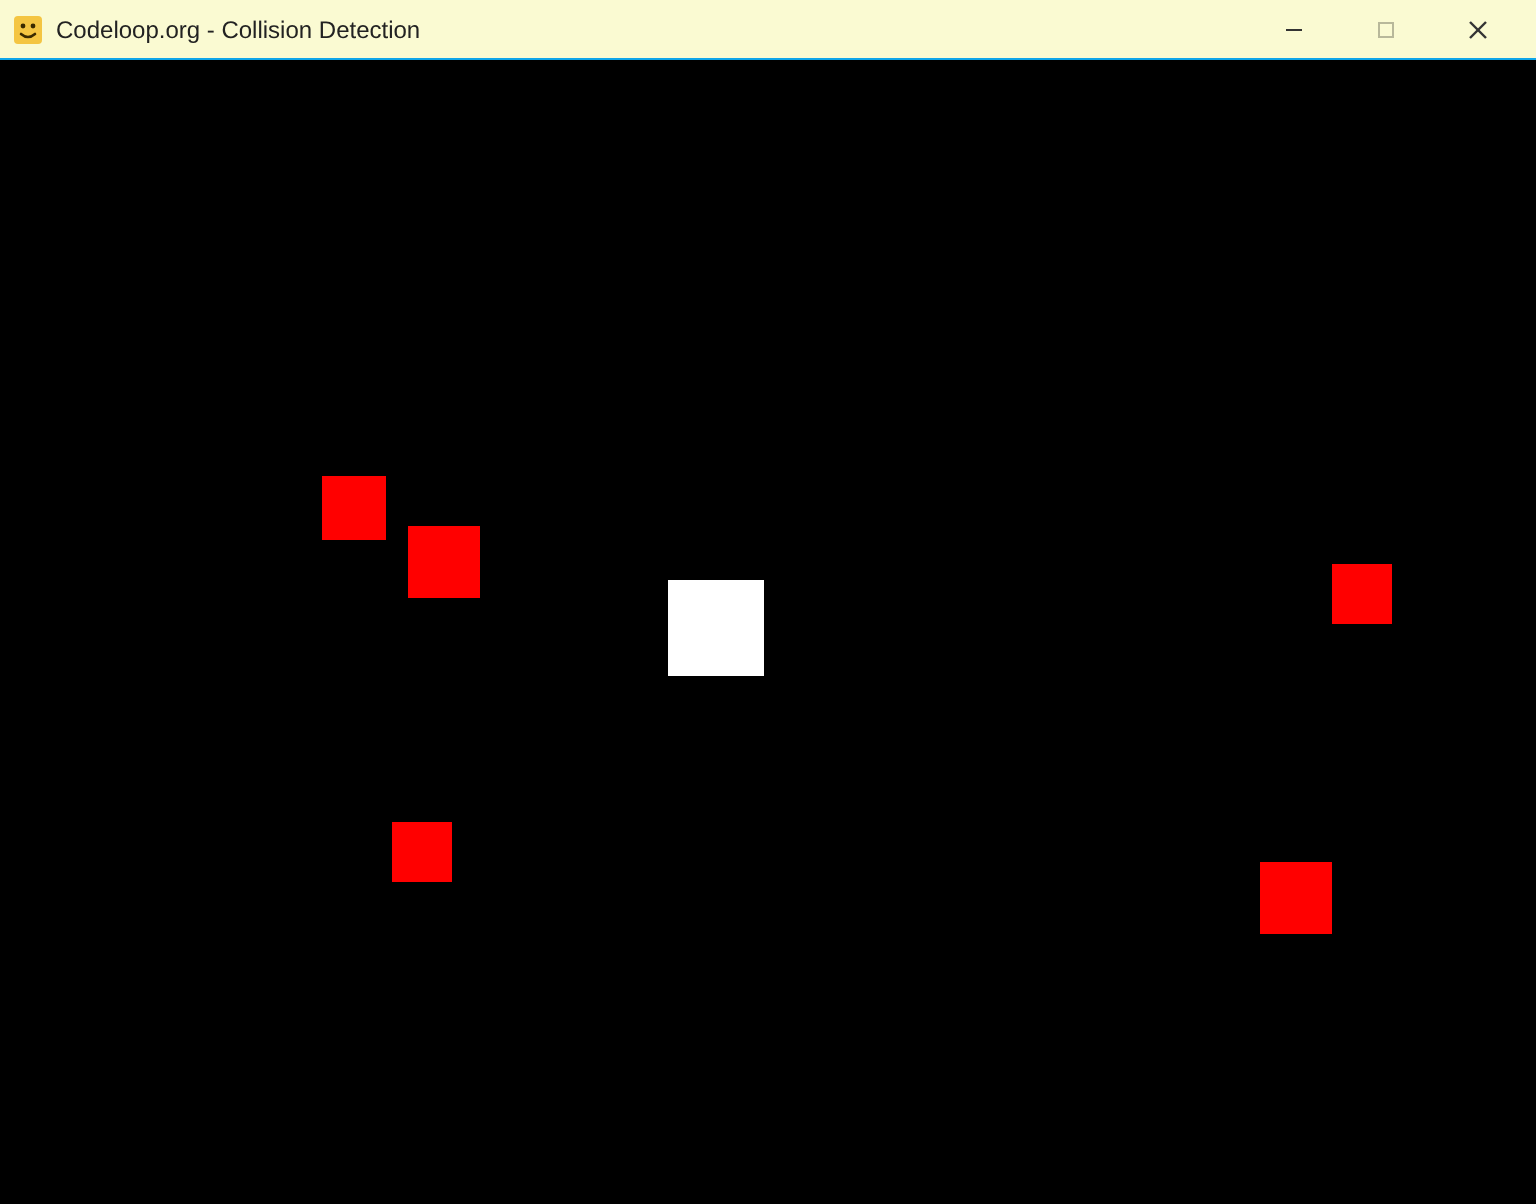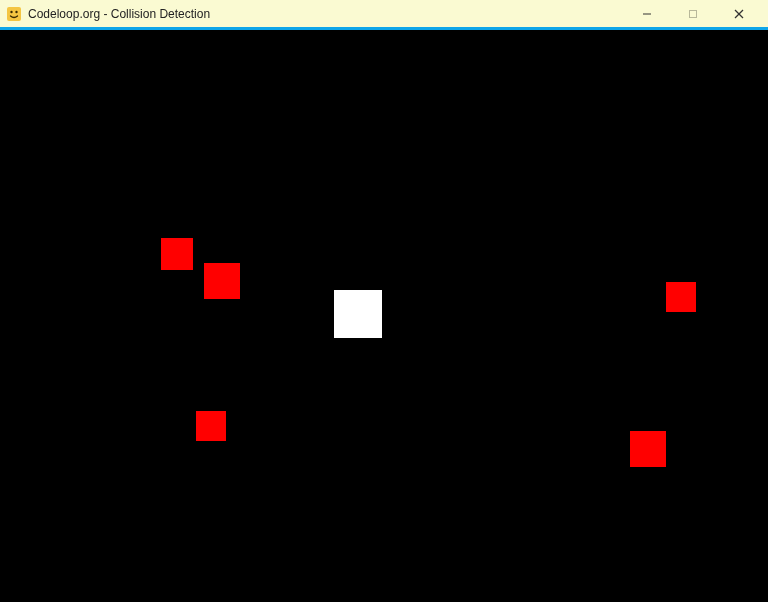--- a/index.html
+++ b/index.html
@@ -23,21 +23,21 @@
       background: #fff;
     }
     .titlebar {
       height: 30px;
       background: #fafad2;
       display: flex;
       align-items: center;
       padding: 0 6px;
       font-size: 12px;
       color: #222;
-      border-bottom: 3px solid #0ea5e9;
+      border-bottom: 1px solid #0ea5e9;
     }
     .titlebar .app-icon {
       width: 16px;
       height: 16px;
       margin-right: 6px;
       flex-shrink: 0;
     }
     .titlebar .title-text {
       flex: 1;
       white-space: nowrap;

